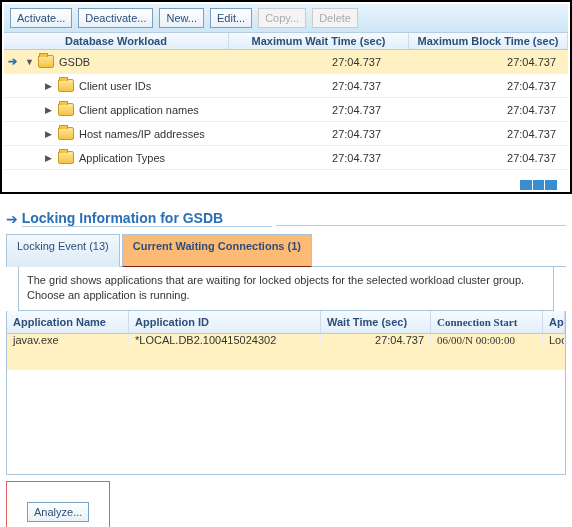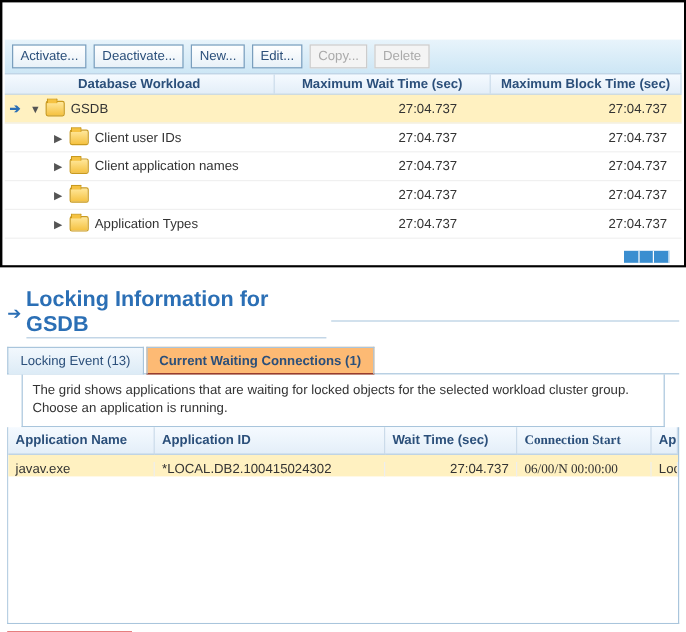--- a/index.html
+++ b/index.html
@@ -1,20 +1,20 @@
 <!DOCTYPE html>
 <html><head>
 <meta charset="utf-8">
 <style>
   * { box-sizing: border-box; margin: 0; padding: 0; }
   body { font-family: Verdana, Arial, sans-serif; font-size: 11px; color: #333; background: #fff; width: 572px; overflow: hidden; }
   
   .top { border: 2px solid #000; padding: 2px 2px 0 2px; }
   
-  .toolbar { background: linear-gradient(#e8f4fb, #cde6f5); padding: 4px 6px; display: flex; gap: 6px; align-items: center; margin-top: 29px; }
+  .toolbar { background: linear-gradient(#e8f4fb, #cde6f5); padding: 4px 6px; display: flex; gap: 6px; align-items: center; }
   .btn { font-family: Verdana, Arial, sans-serif; font-size: 11px; padding: 3px 6px; border: 1px solid #7a9ebd; background: linear-gradient(#fff,#e8f1f8); color: #2b4f7a; cursor: pointer; }
   .btn[disabled] { color: #aaa; border-color: #ccc; background: #f4f4f4; cursor: default; }
   
   .grid-head { display: flex; background: linear-gradient(#f5faff,#e3eef8); border-top: 1px solid #b5cde1; border-bottom: 1px solid #b5cde1; }
   .grid-head .gh { padding: 2px 8px; font-weight: bold; color: #2b4f7a; border-right: 1px solid #cbdbea; }
   .col-name { flex: 0 0 225px; text-align: center; }
   .col-wait { flex: 0 0 180px; text-align: center; }
   .col-block { flex: 1; text-align: center; }
   
   .tree-row { display: flex; align-items: center; height: 24px; border-bottom: 1px solid #f0f0f0; }
@@ -27,40 +27,40 @@
   .tw { width: 10px; color: #555; font-size: 9px; cursor: pointer; }
   .folder { width: 16px; height: 13px; background: linear-gradient(#ffe79a,#f5c242); border: 1px solid #c99a1e; border-radius: 2px; position: relative; }
   .folder::before { content:""; position:absolute; top:-3px; left:0; width:7px; height:3px; background:#f5c242; border:1px solid #c99a1e; border-bottom:none; border-radius:1px 1px 0 0; }
   .node-label { padding-left: 2px; }
   .blank-rows { height: 22px; }
   
   .divider { height: 14px; background: #fff; }
   
   .panehdr { display:flex; align-items:center; gap:4px; padding: 2px 6px 6px 6px; }
   .panehdr .big-arrow { color:#2b6fb5; font-size:14px; }
-  .panehdr h2 { font-size: 18px; color: #2b6fb5; font-weight: bold; border-bottom: 1px solid #b5cde1; flex: 0 0 250px; }
+  .panehdr h2 { font-size: 14px; color: #2b6fb5; font-weight: bold; border-bottom: 1px solid #b5cde1; flex: 0 0 250px; }
   .panehdr .spacer { flex:1; border-bottom: 1px solid #b5cde1; height:15px;}
   .toggle-box { position:absolute; right:14px; margin-top:-28px; width:38px; height:10px; background:#3a8ed0; display:flex; }
   .toggle-box span{ flex:1; border-right:1px solid #fff; }
   
   .tabsbar { display:flex; border-bottom: 1px solid #a9c5dc; margin: 0 6px; }
-  .tab { padding: 5px 10px 4px 10px; border: 1px solid #a9c5dc; border-bottom: none; margin-right: 2px; background: linear-gradient(#f2f8fd,#dcebf6); color:#2b4f7a; cursor:pointer; position:relative; top:1px; }
+  .tab { padding: 5px 10px 14px 10px; border: 1px solid #a9c5dc; border-bottom: none; margin-right: 2px; background: linear-gradient(#f2f8fd,#dcebf6); color:#2b4f7a; cursor:pointer; position:relative; top:1px; }
   .tab.active { background: #fdba74; font-weight: bold; color:#2b4f7a; border-bottom: 1px solid #7f1d1d; }
   
   .desc { padding: 6px 8px; border: 1px solid #a9c5dc; border-top: none; margin: 0 18px; line-height: 1.4; }
   
   .grid2 { margin: 0 6px; border-left:1px solid #a9c5dc; border-right:1px solid #a9c5dc; border-bottom:1px solid #a9c5dc; }
   .g2-head { display:flex; background: linear-gradient(#f5faff,#e3eef8); }
   .g2h { padding:5px 6px; font-weight:bold; color:#2b4f7a; border-right:1px solid #cbdbea; border-bottom:1px solid #b5cde1; white-space: nowrap; overflow:hidden;}
   .c-app { flex:0 0 122px; }
   .c-id  { flex:0 0 192px; }
   .c-wt  { flex:0 0 110px; }
   .c-cs  { flex:0 0 112px;font-family:Liberation Serif, serif; }
   .c-more{ flex:1; }
-  .g2-row { display:flex; height:18px; align-items:flex-end; }
+  .g2-row { display:flex; height:36px; align-items:flex-start; }
   .g2-row.sel { background:#fff1c1; }
   .g2-row div { padding:0 6px; border-right:1px solid #eee; overflow:hidden; white-space:nowrap; }
   .g2-body { height: 140px; background:#fff; }
   
   .bottombar { margin: 6px; }
   .highlight-box { border: 1px solid #e06060; padding: 20px; display:inline-block; }
 </style>
 </head>
 <body>
 
@@ -111,20 +111,21 @@
     </div>
     <div class="cell-wait">27:04.737</div>
     <div class="cell-block">27:04.737</div>
   </div>
 
   <div class="tree-row">
     <div class="cell-name">
       <span class="indent2"></span>
       <span class="tw">▶</span>
       <span class="folder"></span>
+      <span class="node-label">Host names/IP addresses</span>
     </div>
     <div class="cell-wait">27:04.737</div>
     <div class="cell-block">27:04.737</div>
   </div>
 
   <div class="tree-row">
     <div class="cell-name">
       <span class="indent2"></span>
       <span class="tw">▶</span>
       <span class="folder"></span>

